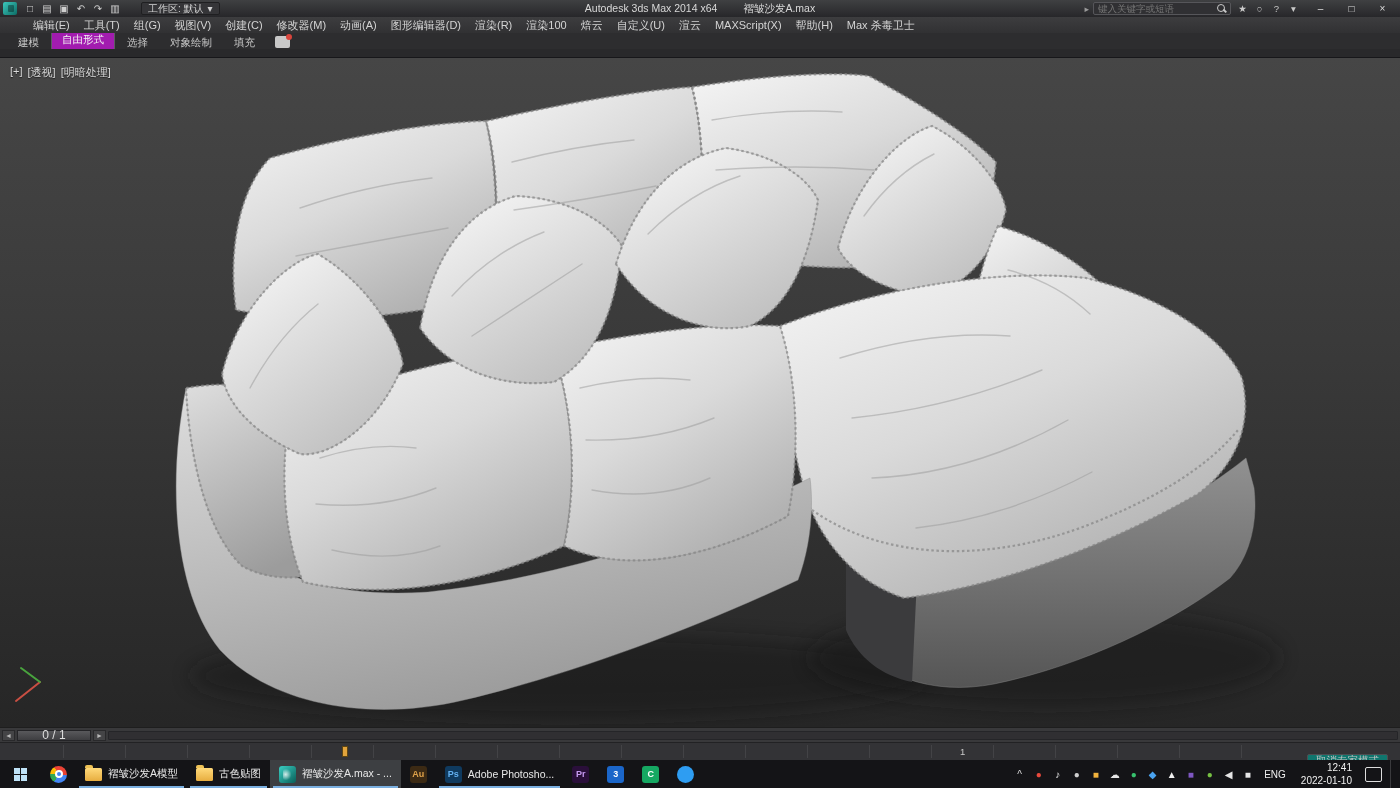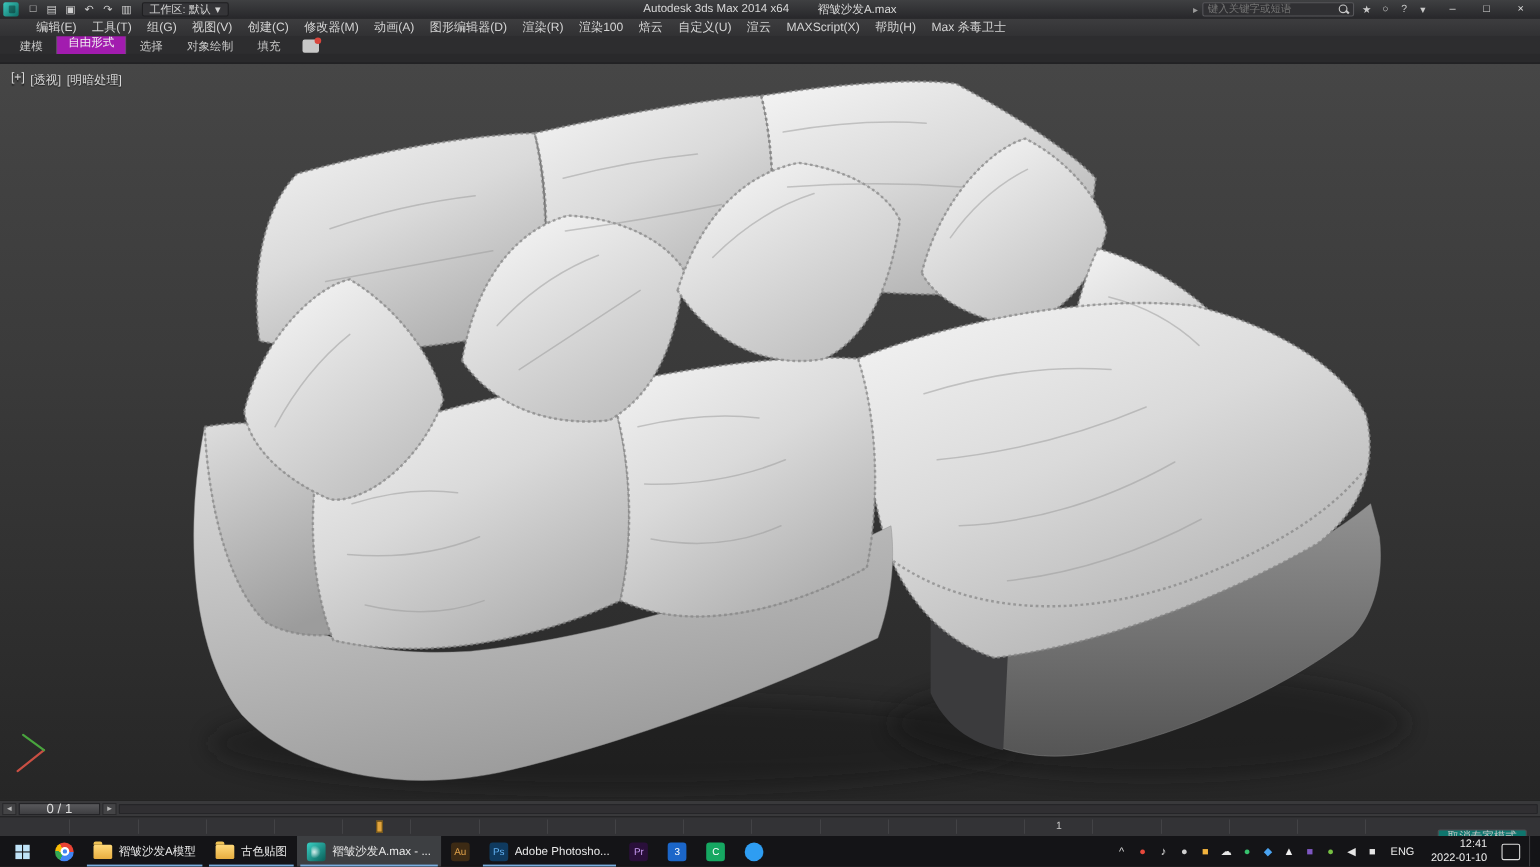--- a/index.html
+++ b/index.html
@@ -12,21 +12,21 @@
   
   .titlebar{position:absolute;left:0;top:0;right:0;height:17px;
     background:linear-gradient(#3f4042,#27272a);display:flex;align-items:center;
     padding:0 2px;color:#c8c8c8;font-size:10px;gap:2px;z-index:8}
   .app-badge{width:14px;height:13px;border-radius:2px;flex:none;
     background:linear-gradient(135deg,#3cc9bd,#0d6c65);position:relative;margin:0 3px 0 1px}
   .app-badge::after{content:"";position:absolute;left:5px;top:3px;right:3px;bottom:3px;
     background:rgba(0,0,0,.35);border-radius:1px}
   .qat-ic{width:16px;height:13px;display:flex;align-items:center;justify-content:center;
     color:#cfcfcf;font-size:10px;cursor:default}
-  .workspace{display:flex;align-items:center;gap:4px;padding:0 6px;margin-left:4px;height:13px;
+  .workspace{display:flex;align-items:center;gap:4px;padding:0 6px;margin-left:16px;height:13px;
     background:#353538;border:1px solid #1f1f21;border-radius:2px;color:#d2d2d2;white-space:nowrap}
   .title-center{position:absolute;left:50%;transform:translateX(-50%);display:flex;gap:26px;
     font-size:10.5px;color:#d8d8d8;white-space:nowrap;pointer-events:none}
   .title-right{margin-left:auto;display:flex;align-items:center;gap:4px}
   .info-arrow{color:#9a9a9a;font-size:9px}
   .search-wrap{display:flex;align-items:center;background:#303033;border:1px solid #56565a;
     border-radius:2px;height:13px;padding:0 4px;gap:3px}
   .search-wrap input{background:transparent;border:none;outline:none;color:#b9b9b9;
     font-size:9.5px;width:116px;font-family:inherit}
   .info-ic{width:15px;text-align:center;color:#c9c9c9;font-size:9.5px;cursor:default}
@@ -98,21 +98,21 @@
     border:2px solid #ffffff;border-radius:50%}
   .folder-ic{width:17px;height:13px;background:linear-gradient(#ffd97a,#e7ad3f);
     border-radius:1.5px;position:relative;flex:none}
   .folder-ic::before{content:"";position:absolute;top:-3px;left:0;width:8px;height:3px;
     background:#eec256;border-radius:2px 2px 0 0}
   .max-ic{width:17px;height:17px;border-radius:3px;flex:none;position:relative;
     background:linear-gradient(135deg,#35c4b9 10%,#0d6962 90%)}
   .max-ic::after{content:"";position:absolute;left:4px;top:3px;width:9px;height:11px;border-radius:2px;
     background:radial-gradient(circle at 30% 50%,rgba(255,255,255,.8),rgba(255,255,255,0) 70%)}
   .badge-ic{width:17px;height:17px;border-radius:3px;display:flex;align-items:center;
-    justify-content:center;font-size:9px;font-weight:normal;flex:none}
+    justify-content:center;font-size:9px;font-weight:bold;flex:none}
   .round-ic{width:17px;height:17px;border-radius:50%;flex:none}
   .tray{margin-left:auto;display:flex;align-items:center;gap:6px;padding-right:5px}
   .tray-ic{font-size:10px;width:13px;text-align:center;cursor:default}
   .tray-lang{font-size:10px;color:#efefef;padding:0 4px;cursor:default}
   .tray-clock{display:flex;flex-direction:column;align-items:flex-end;justify-content:center;
     color:#efefef;font-size:10px;line-height:1.3;padding:0 5px;cursor:default}
   .action-center{width:17px;height:15px;border:1.5px solid #dddddd;border-radius:2px;
     margin:0 2px;cursor:default}
   .show-desktop{width:5px;border-left:1px solid #3a3a3d;height:100%;cursor:default}
 </style>

